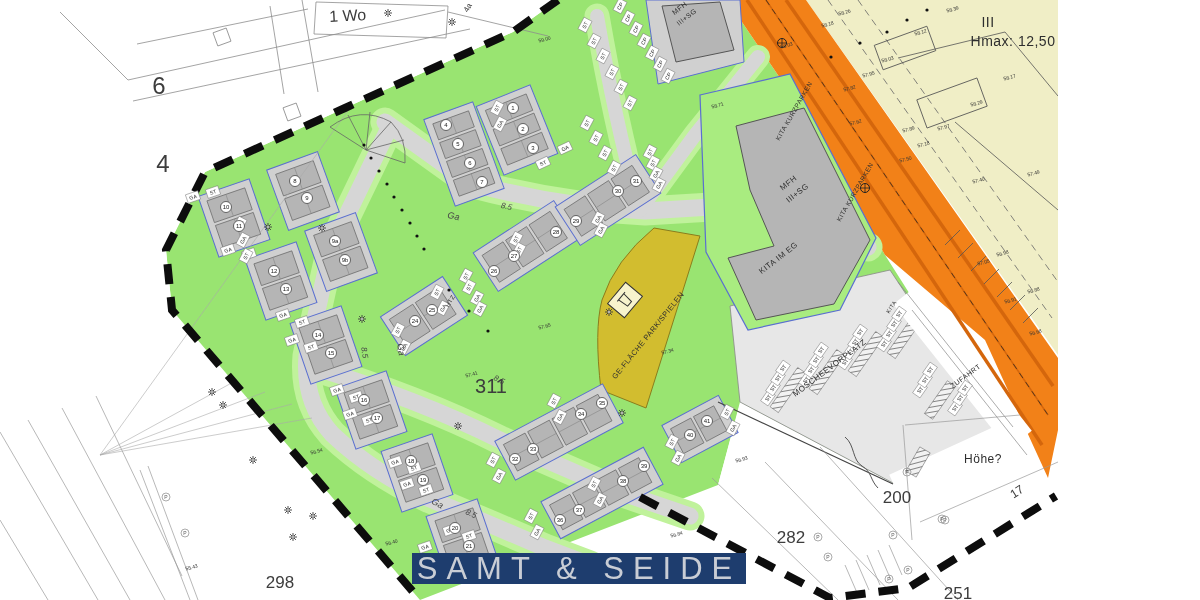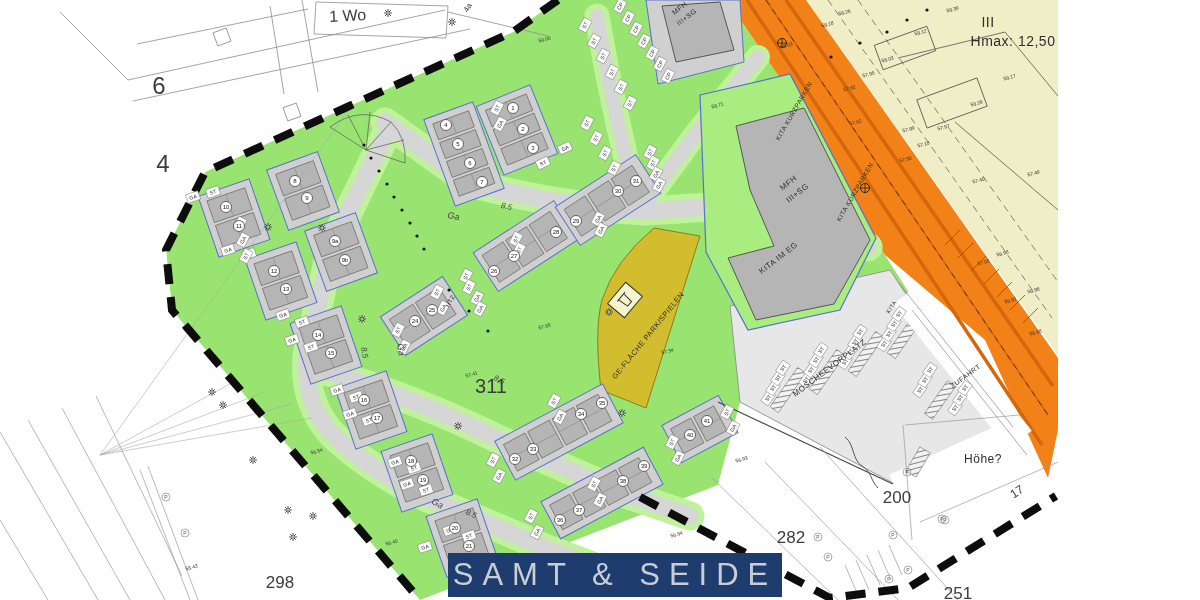--- a/index.html
+++ b/index.html
@@ -15,21 +15,21 @@
   .plotnum{fill:#222;}
   .banner{position:absolute;display:flex;align-items:center;justify-content:center;}
   .banner span{letter-spacing:9px;font-size:31px;font-weight:400;}
 </style>
 <style>
  .f-green{fill:#99e471} .s-verge{stroke:#c0f29b} .s-road{stroke:#d6d6d6}
  .f-pad{fill:#d0d0d0} .f-house{fill:#b5b5b5} .f-parking{fill:#e7e7e7}
  .f-orange{fill:#f28118} .s-orangedark{stroke:#d4660c} .f-khaki{fill:#f0eec6}
  .f-wedge{fill:#d2bd2f} .f-padgreen{fill:#a9ec80} .s-blue{stroke:#5a6fd0}
  .s-boundary{stroke:#0d0d0d}
- .banner{left:448px;top:553px;width:334px;height:44px;background:#1e3d6e}
+ .banner{left:412px;top:553px;width:334px;height:31px;background:#1e3d6e}
  .banner span{color:#c9cdd5}</style></head>
 <body>
 
 <div class="stage">
 <svg id="plan" viewBox="0 0 1200 600" width="1200" height="600">
   <defs>
     <pattern id="hatch" width="5" height="5" patternUnits="userSpaceOnUse" patternTransform="rotate(45)">
       <rect width="5" height="5" fill="#f2f2f2"></rect>
           <line x1="0" y1="0" x2="0" y2="5" stroke="#555" stroke-width="1.4"></line>
     </pattern>

